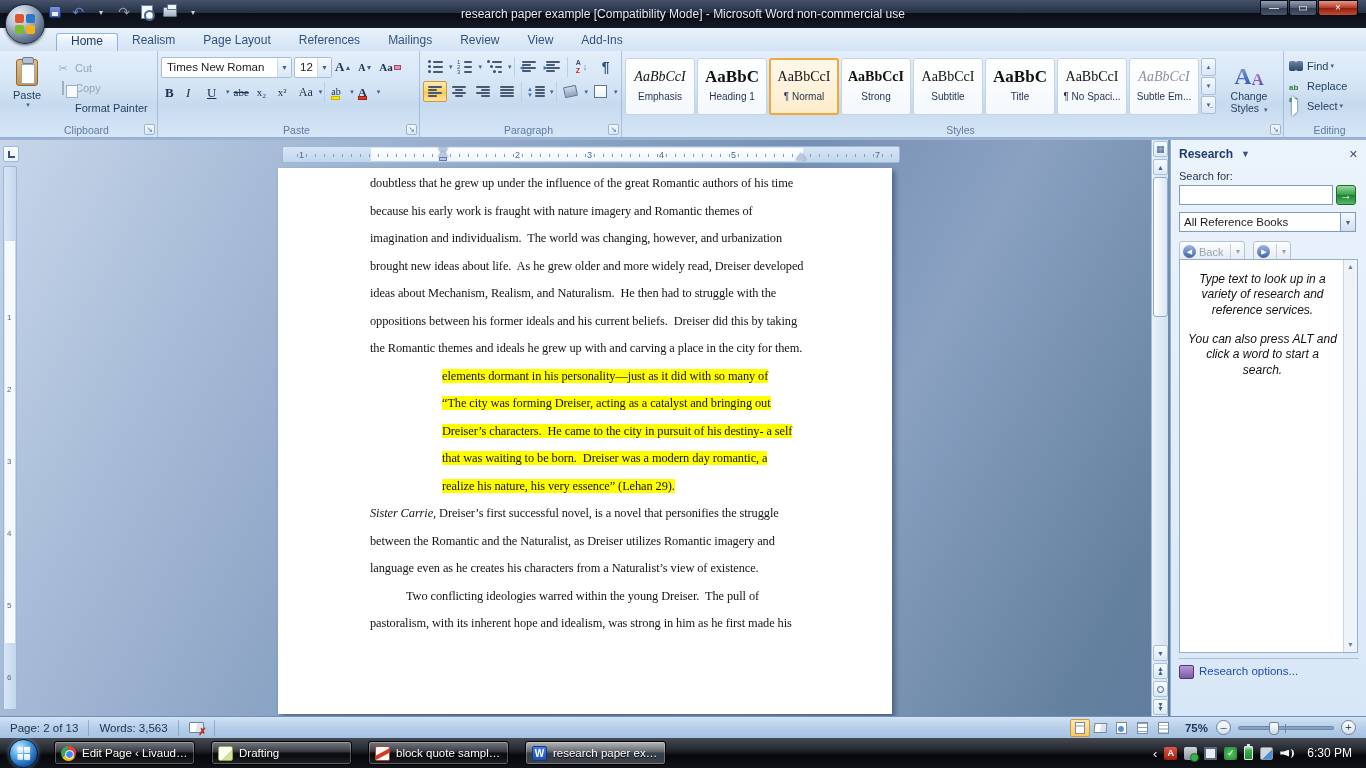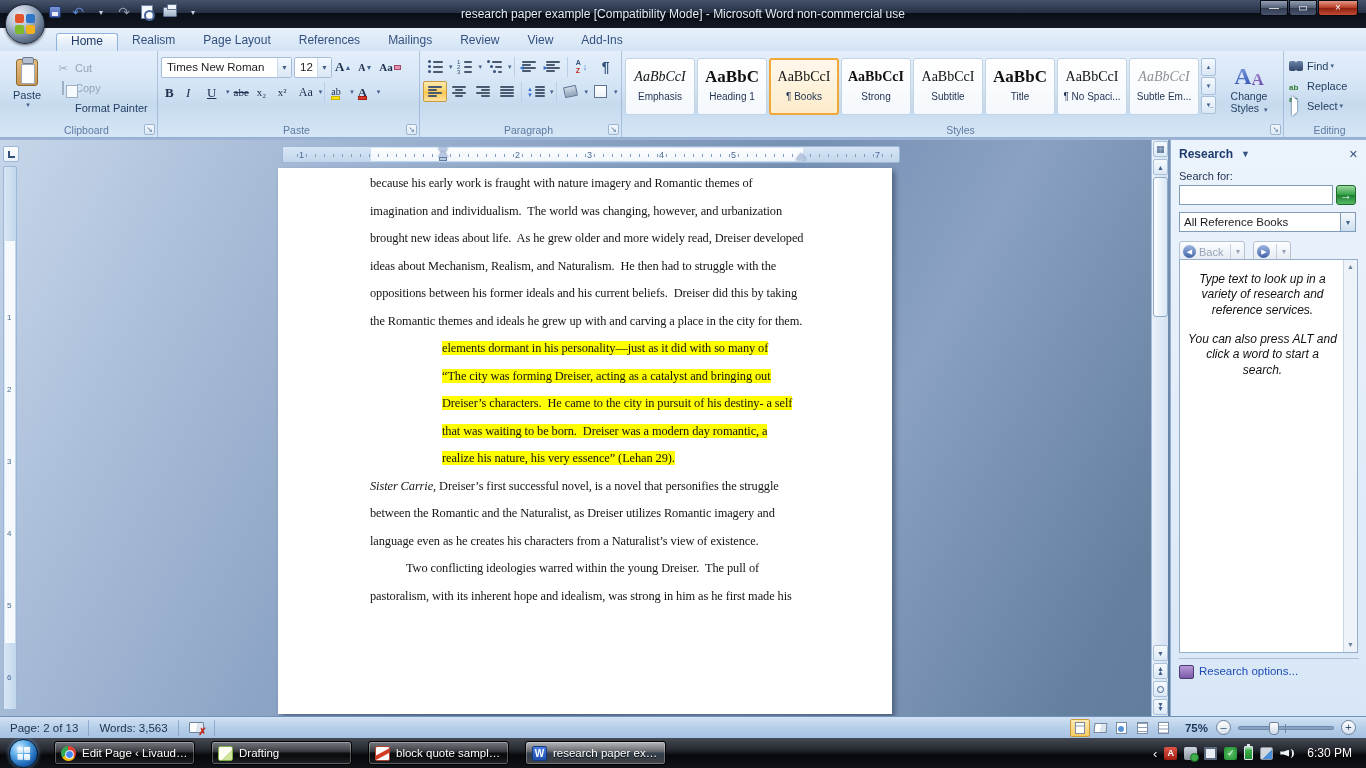--- a/index.html
+++ b/index.html
@@ -510,21 +510,21 @@
           <div class="chip k-italic">
             <div class="prev">AaBbCcI</div>
             <div class="clabel">Emphasis</div>
           </div>
           <div class="chip k-big">
             <div class="prev">AaBbC</div>
             <div class="clabel">Heading 1</div>
           </div>
           <div class="chip k-normal selected">
             <div class="prev">AaBbCcI</div>
-            <div class="clabel">¶ Books</div>
+            <div class="clabel">¶ Normal</div>
           </div>
           <div class="chip k-bold">
             <div class="prev">AaBbCcI</div>
             <div class="clabel">Strong</div>
           </div>
           <div class="chip k-normal">
             <div class="prev">AaBbCcI</div>
             <div class="clabel">Subtitle</div>
           </div>
           <div class="chip k-big">
@@ -603,20 +603,21 @@
           <span class="hnum" style="left: 592px;">7</span>
         </div>
       <span class="ind-first"></span>
       <span class="ind-hang"></span>
       <span class="ind-box"></span>
       <span class="ind-right"></span>
     </div>
 
     <div id="page">
       <div id="doc-text">
+          <div class="dl b"><span>doubtless that he grew up under the influence of the great Romantic authors of his time</span></div>
           <div class="dl b"><span>because his early work is fraught with nature imagery and Romantic themes of</span></div>
           <div class="dl b"><span>imagination and individualism.  The world was changing, however, and urbanization</span></div>
           <div class="dl b"><span>brought new ideas about life.  As he grew older and more widely read, Dreiser developed</span></div>
           <div class="dl b"><span>ideas about Mechanism, Realism, and Naturalism.  He then had to struggle with the</span></div>
           <div class="dl b"><span>oppositions between his former ideals and his current beliefs.  Dreiser did this by taking</span></div>
           <div class="dl b"><span>the Romantic themes and ideals he grew up with and carving a place in the city for them.</span></div>
           <div class="dl q"><span>elements dormant in his personality—just as it did with so many of</span></div>
           <div class="dl q"><span>“The city was forming Dreiser, acting as a catalyst and bringing out</span></div>
           <div class="dl q"><span>Dreiser’s characters.  He came to the city in pursuit of his destiny- a self</span></div>
           <div class="dl q"><span>that was waiting to be born.  Dreiser was a modern day romantic, a</span></div>

